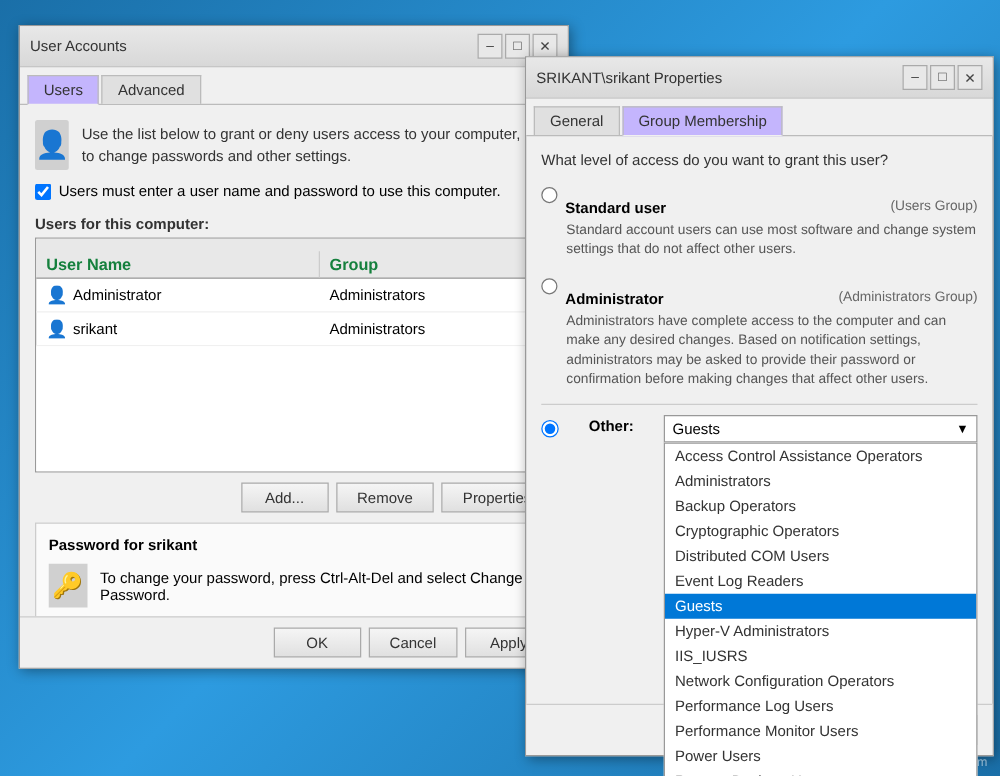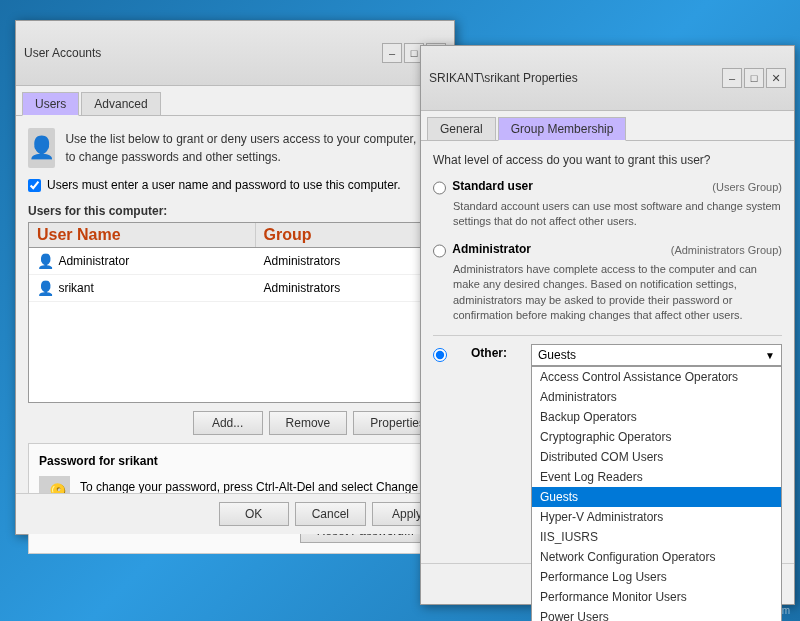--- a/index.html
+++ b/index.html
@@ -16,21 +16,21 @@
     
     .window {
       position: absolute;
       background: #f0f0f0;
       border: 1px solid #999;
       box-shadow: 2px 2px 10px rgba(0,0,0,0.4);
     }
 
     .window-titlebar {
       background: linear-gradient(to bottom, #e8e8e8, #d8d8d8);
-      padding: 22px 8px;
+      padding: 6px 8px;
       display: flex;
       align-items: center;
       justify-content: space-between;
       border-bottom: 1px solid #bbb;
       font-size: 12px;
       font-weight: normal;
       color: #333;
     }
 
     .titlebar-controls {
@@ -142,23 +142,24 @@
 
     .table-header {
       display: flex;
       background: #e8e8e8;
       border-bottom: 1px solid #999;
     }
 
     .th {
       padding: 3px 8px;
       font-weight: bold;
-      font-size: 16px;
-      color: #c2410c;
+      font-size: 13px;
+      color: #15803d;
       border-right: 1px solid #ccc;
+      margin-top: 10px;
     }
 
     .th:first-child { width: 55%; }
     .th:last-child { border-right: none; width: 45%; }
 
     .table-row {
       display: flex;
       align-items: center;
       padding: 2px 0;
       border-bottom: 1px solid #f0f0f0;
@@ -298,23 +299,24 @@
     .radio-desc {
       font-size: 11px;
       color: #555;
       margin-left: 20px;
       margin-bottom: 6px;
       line-height: 1.4;
     }
 
     .radio-header-row {
       display: flex;
-      align-items: flex-end;
+      align-items: flex-start;
       width: 100%;
       gap: 6px;
+      margin-top: 12px;
     }
 
     .other-row {
       display: flex;
       align-items: flex-start;
       gap: 24px;
       margin-top: 8px;
     }
 
     .other-row input[type="radio"] {

